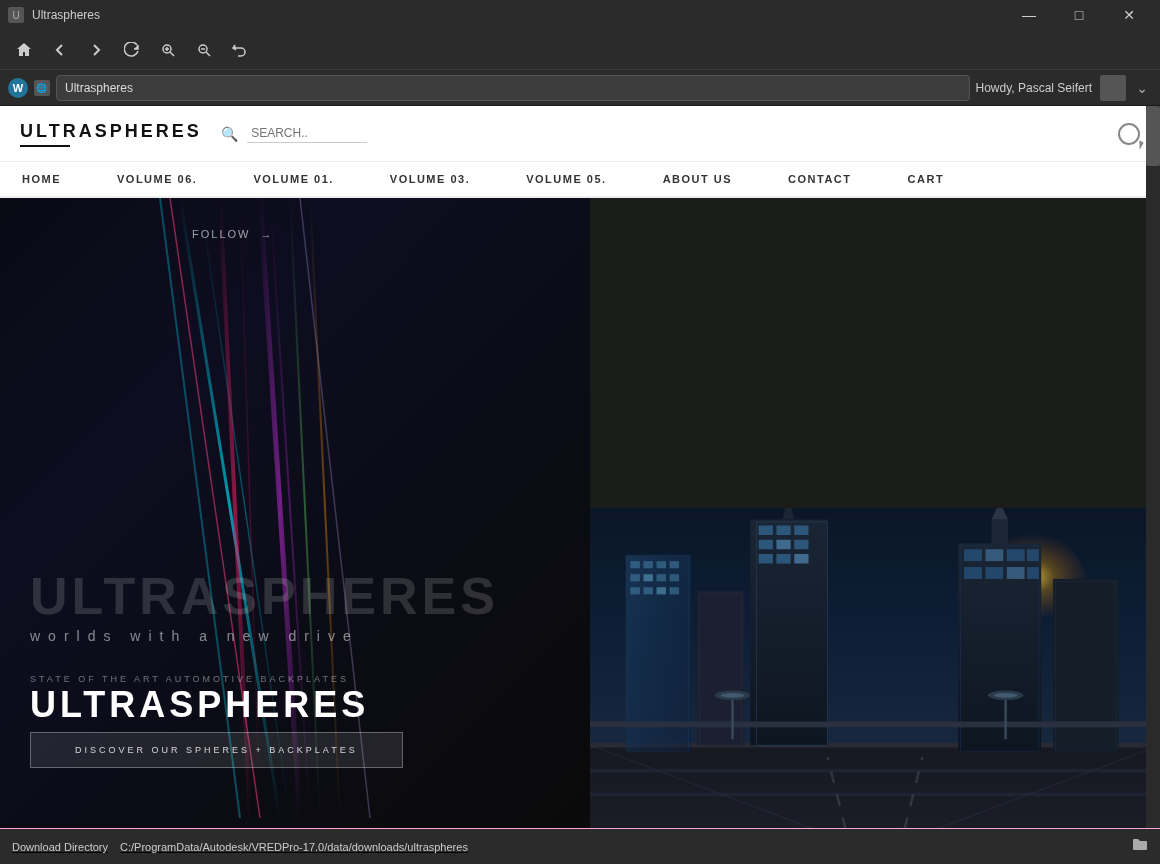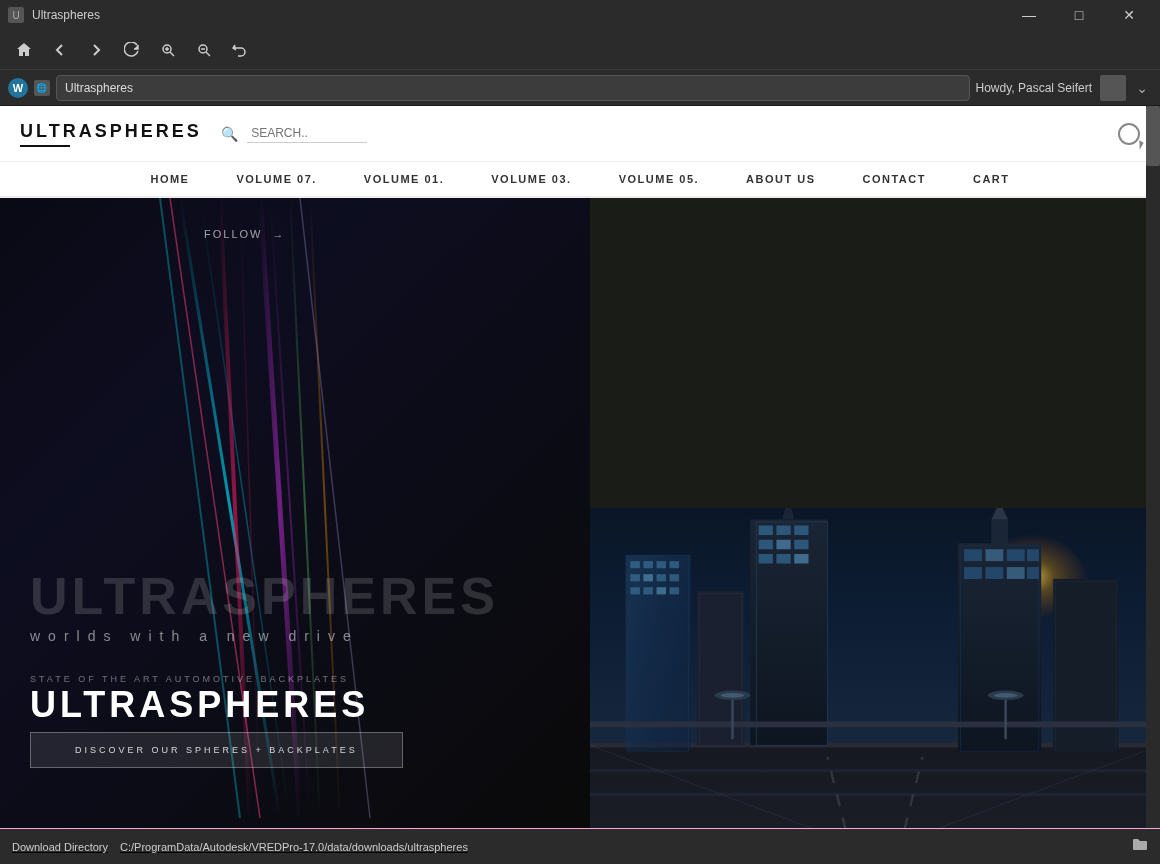--- a/index.html
+++ b/index.html
@@ -185,22 +185,22 @@
       border-top: 8px solid #888;
       transform: rotate(30deg);
     }
 
     
     .site-nav {
       background: #fff;
       height: 36px;
       display: flex;
       align-items: center;
-      justify-content: center;
-      gap: 3px;
+      justify-content: flex-start;
+      gap: 12px;
       border-bottom: 2px solid #eee;
     }
     .nav-item {
       padding: 0 22px;
       font-size: 11px;
       font-weight: 700;
       letter-spacing: 1.5px;
       color: #333;
       cursor: pointer;
       height: 100%;
@@ -272,21 +272,21 @@
       padding: 12px 44px;
       font-size: 9px;
       letter-spacing: 3px;
       cursor: pointer;
       display: inline-block;
       font-family: Arial, sans-serif;
     }
     .follow-link {
       position: absolute;
       top: 30px;
-      left: 204px;
+      left: 192px;
       display: flex; align-items: center; gap: 10px;
       color: rgba(255,255,255,0.6);
       font-size: 11px;
       letter-spacing: 2px;
       font-family: Arial, sans-serif;
       justify-content: space-between;
     }
 
     
     .hero-right-top {
@@ -429,21 +429,21 @@
       </div>
       <div class="header-search">
         <span class="search-icon-svg">🔍</span>
         <input class="search-input-site" type="text" placeholder="SEARCH.." style="">
       </div>
       <div class="cursor-indicator"></div>
     </div>
 
     <div class="site-nav">
       <div class="nav-item">HOME</div>
-      <div class="nav-item">VOLUME 07.</div>
+      <div class="nav-item">VOLUME 06.</div>
       <div class="nav-item">VOLUME 01.</div>
       <div class="nav-item">VOLUME 03.</div>
       <div class="nav-item">VOLUME 05.</div>
       <div class="nav-item">ABOUT US</div>
       <div class="nav-item">CONTACT</div>
       <div class="nav-item">CART</div>
     </div>
 
     <div class="hero-section">
 

